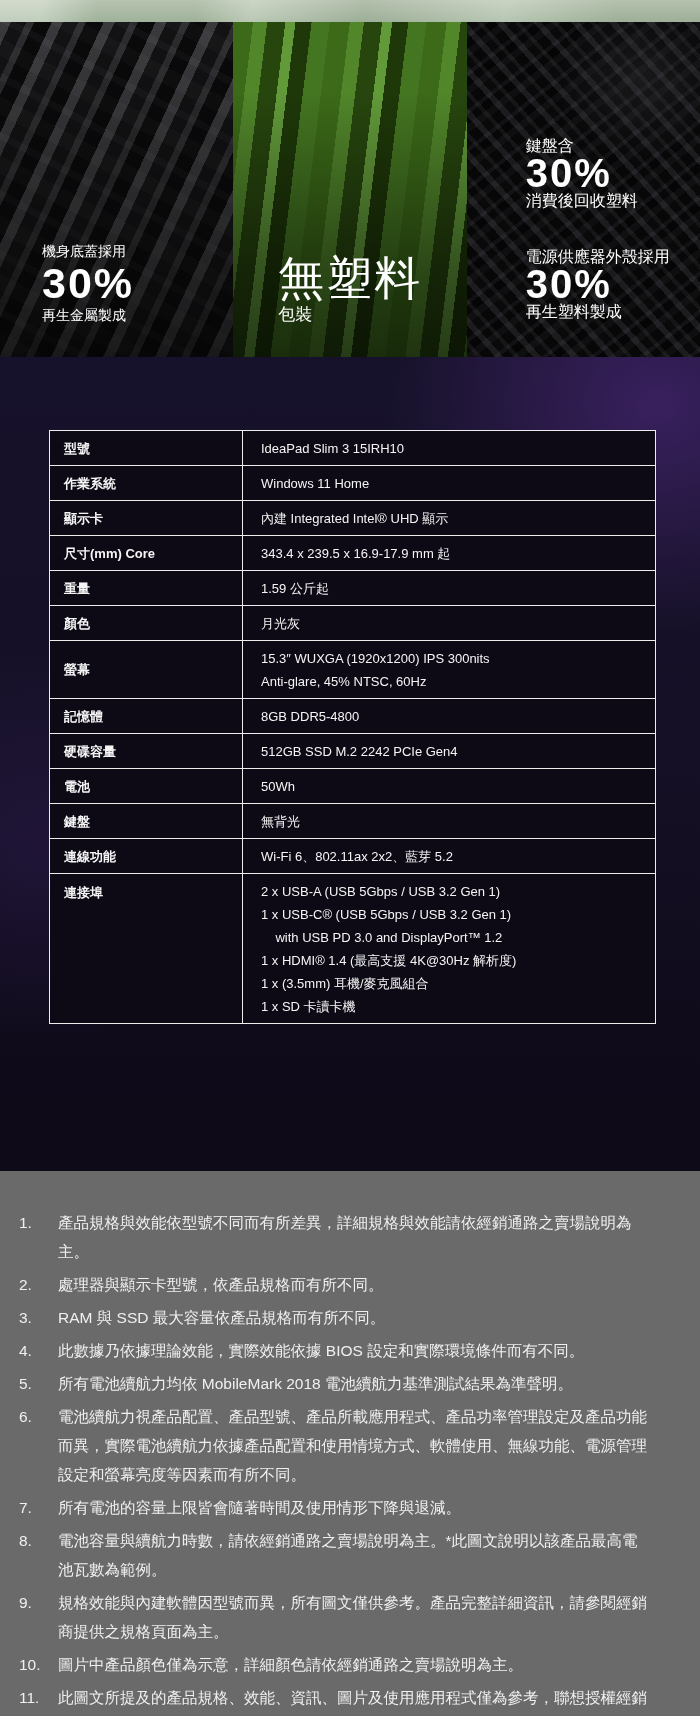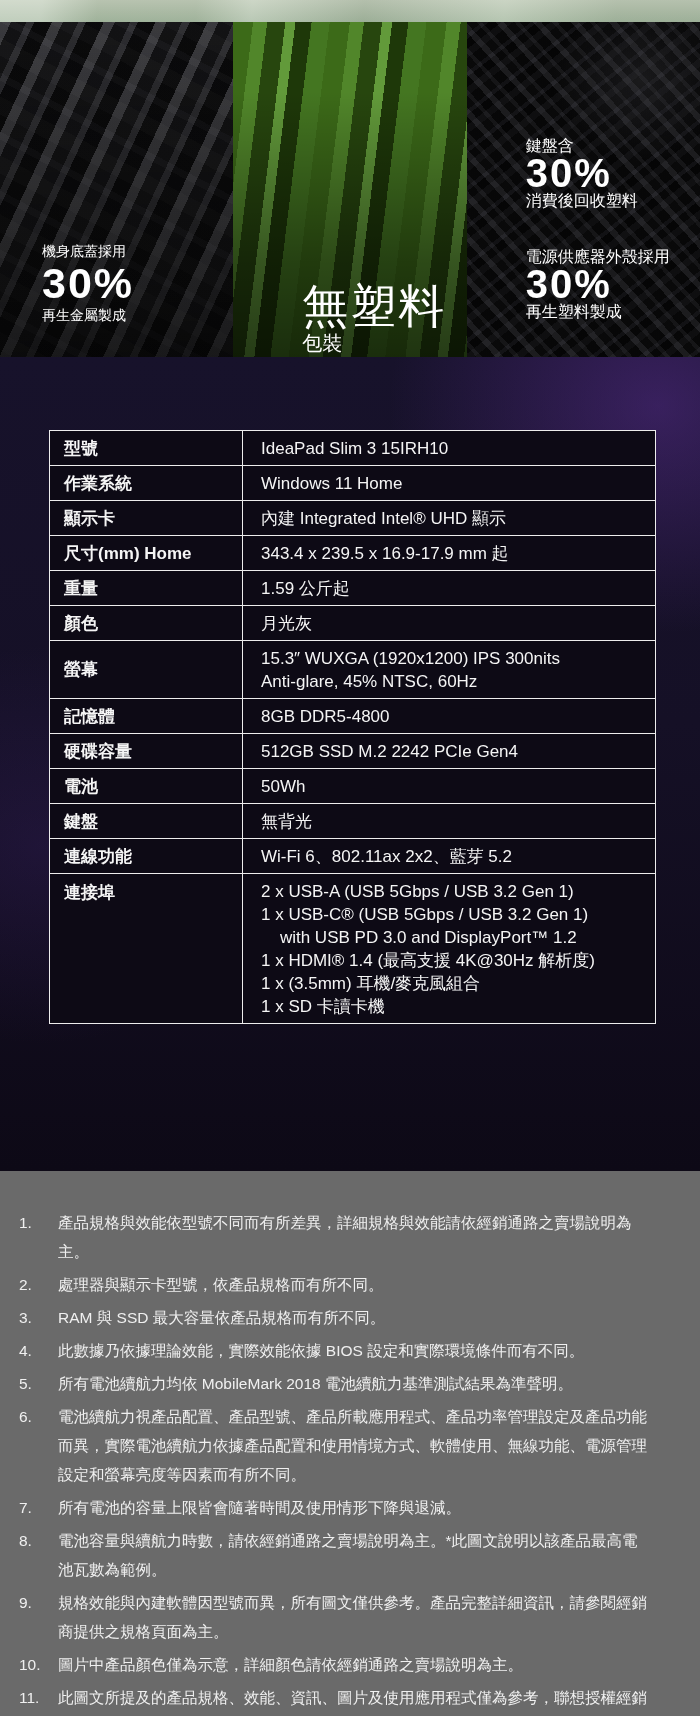--- a/index.html
+++ b/index.html
@@ -35,23 +35,23 @@
   .panel-pellets{
     background:
       radial-gradient(55% 30% at 75% 15%, rgba(70,70,76,0.28), rgba(0,0,0,0) 70%),
       repeating-linear-gradient(48deg, rgba(42,42,46,0.55) 0 6px, rgba(8,8,9,0.55) 6px 14px, rgba(30,30,33,0.55) 14px 18px, rgba(4,4,5,0.55) 18px 28px),
       repeating-linear-gradient(-38deg, #1a1a1c 0 7px, #060607 7px 15px, #222225 15px 19px, #0a0a0b 19px 30px);
   }
   .caption{position:absolute;color:#fff;}
   .cap-small{font-size:14px;line-height:22px;font-weight:400;}
   .cap-big{font-size:43px;line-height:38px;font-weight:700;letter-spacing:2px;margin:2px 0;}
   .cap-metal{left:42px;top:218px;}
-  .cap-bamboo{left:69px;top:233px;margin-top:28px;}
+  .cap-bamboo{left:45px;top:233px;}
   .cap-bamboo .bam-big{font-size:46px;line-height:46px;font-weight:300;letter-spacing:2px;}
-  .cap-bamboo .bam-small{font-size:20px;line-height:22px;margin-top:3px;}
+  .cap-bamboo .bam-small{font-size:17px;line-height:22px;margin-top:3px;}
   .cap-pellets-a{left:59px;top:114px;}
   .cap-pellets-b{left:59px;top:225px;}
   .cap-pellets-a .cap-small,.cap-pellets-b .cap-small{font-size:16px;line-height:20px;}
   .cap-pellets-a .cap-big,.cap-pellets-b .cap-big{font-size:40px;line-height:35px;margin:0;}
 
   
   .spec{
     height:814px;position:relative;
     background:
       radial-gradient(55% 40% at 94% 6%, rgba(112,56,178,0.38), rgba(0,0,0,0) 70%),
@@ -59,21 +59,21 @@
       linear-gradient(180deg,#17122b 0%, #151026 45%, #0d0916 100%);
   }
   table.spec-table{
     position:absolute;left:49px;top:73px;width:607px;
     border-collapse:collapse;table-layout:fixed;
   }
   .spec-table th,.spec-table td{
     border:1.5px solid #ededed;
     background:#0d0a15;
     color:#f5f5f5;
-    font-size:17px;line-height:23px;
+    font-size:13px;line-height:23px;
     text-align:left;vertical-align:middle;
     padding:5.5px 10px 5.5px 14px;
   }
   .spec-table th{width:168px;font-weight:700;}
   .spec-table td{padding-left:18px;white-space:pre-wrap;font-weight:400;}
   .spec-table tr.top-label th{vertical-align:top;padding-top:7px;}
 
   
   .notes{
     height:545px;background:#6a6a6a;
@@ -138,21 +138,21 @@
           </tr>
           <tr>
             <th>作業系統</th>
             <td>Windows 11 Home</td>
           </tr>
           <tr>
             <th>顯示卡</th>
             <td>內建 Integrated Intel® UHD 顯示</td>
           </tr>
           <tr>
-            <th>尺寸(mm) Home</th>
+            <th>尺寸(mm) Core</th>
             <td>343.4 x 239.5 x 16.9-17.9 mm 起</td>
           </tr>
           <tr>
             <th>重量</th>
             <td>1.59 公斤起</td>
           </tr>
           <tr>
             <th>顏色</th>
             <td>月光灰</td>
           </tr>

